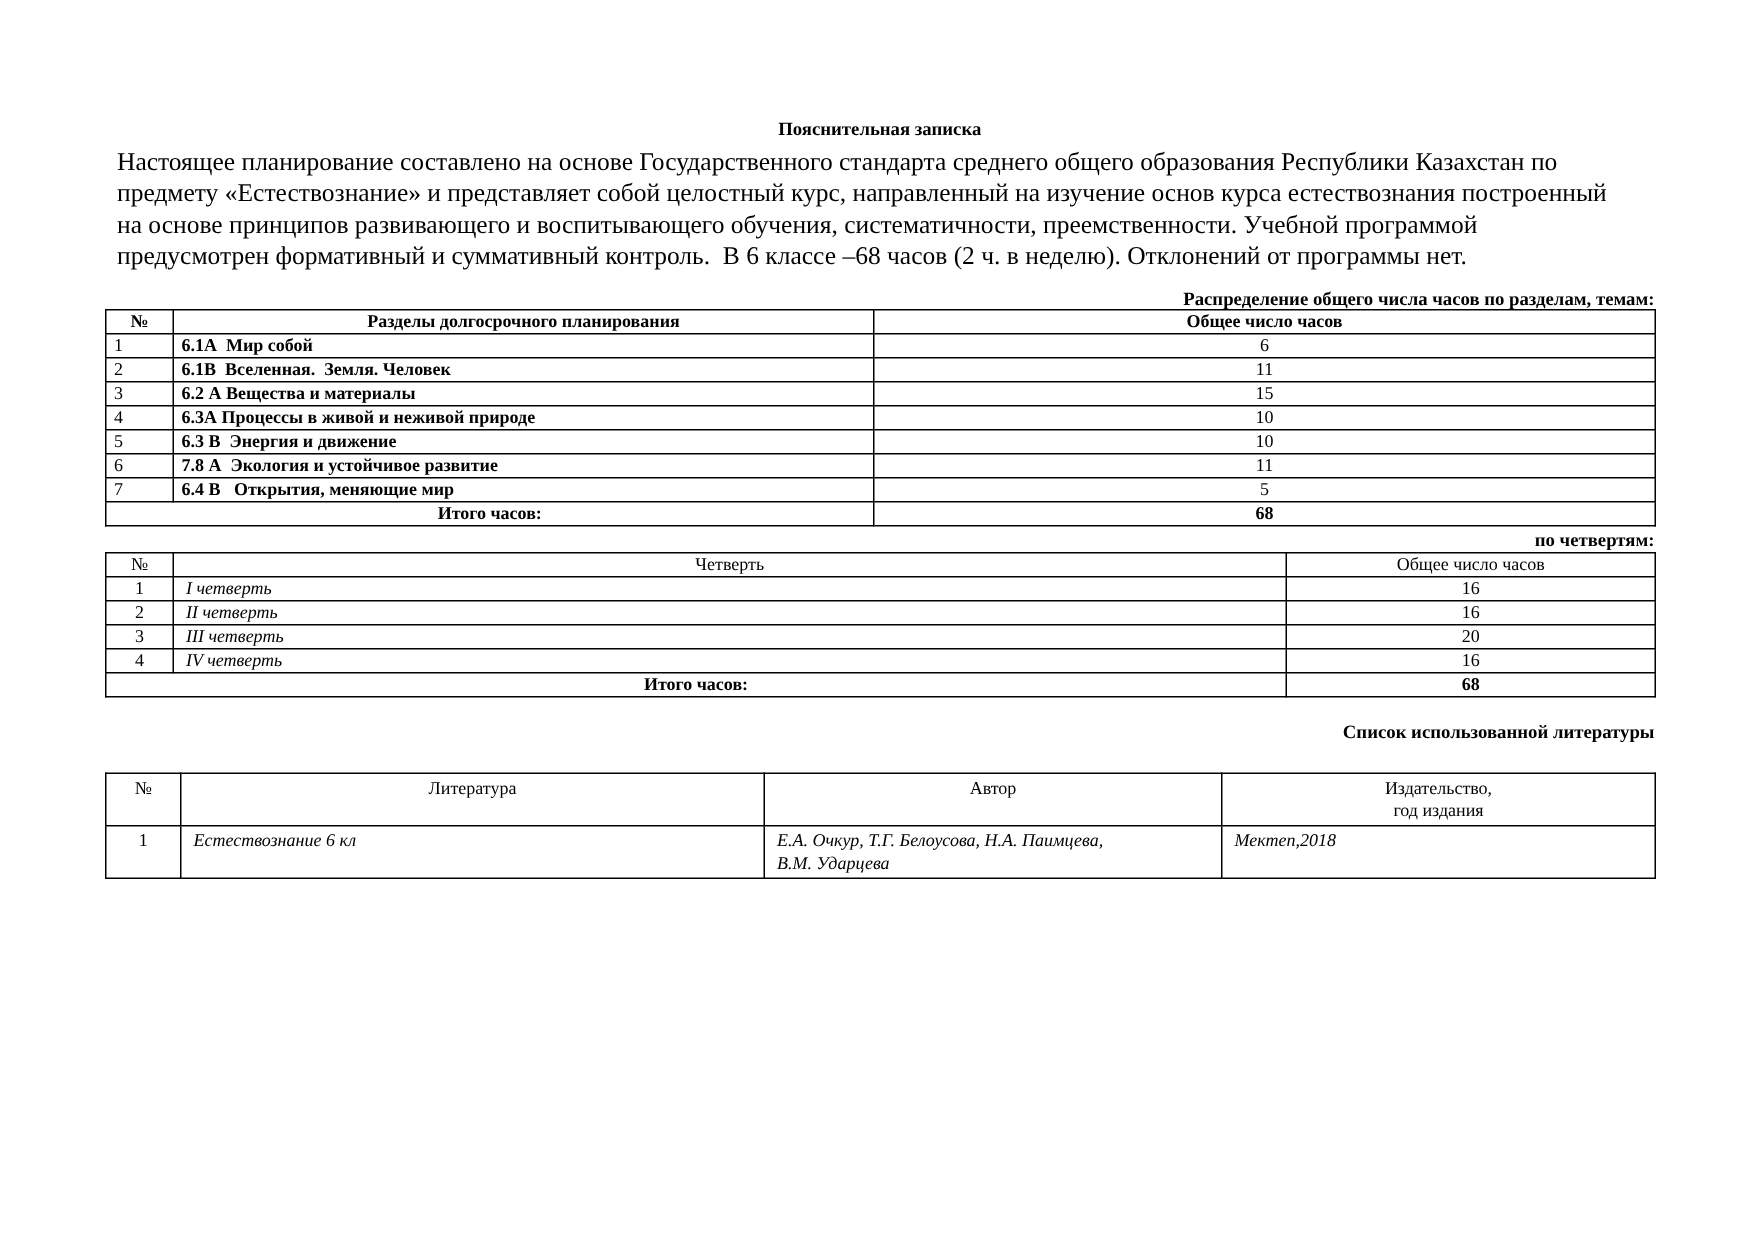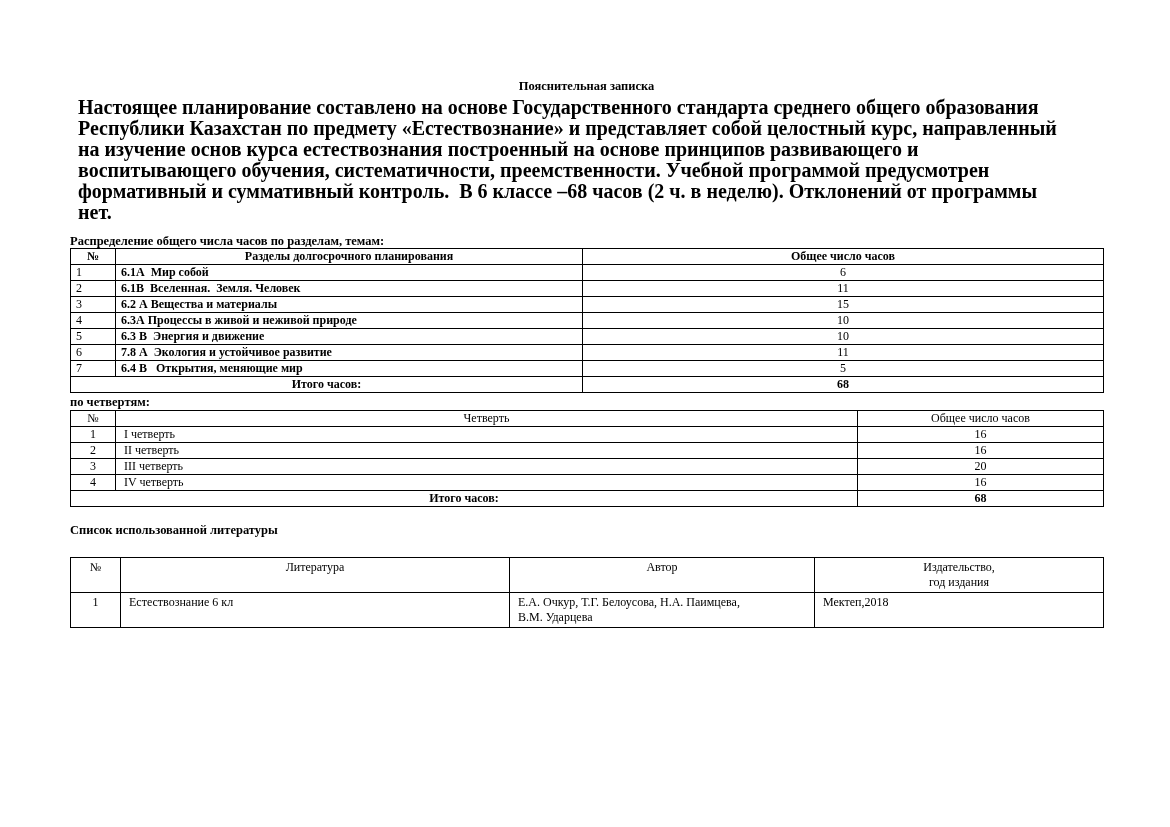--- a/index.html
+++ b/index.html
@@ -16,28 +16,27 @@
   }
   .content { width: 1033px; margin-left: 70px; }
   .doc-title {
     text-align: center;
     font-weight: bold;
     font-size: 12.5px;
     line-height: 15px;
   }
   .intro {
     margin: 3px 28px 0 8px;
-    font-size: 20px;
+    font-size: 17px;
     line-height: 21px;
     white-space: pre-wrap;
     text-align: left;
-    font-weight: bold;
   }
   .tbl-heading {
-    text-align: left;
+    text-align: right;
     font-weight: bold;
     font-size: 12.5px;
     line-height: 14px;
   }
   .h-dist { margin-top: 11px; margin-bottom: 0; }
   .h-quarters { margin-top: 2px; margin-bottom: 1px; }
   .h-lit { margin-top: 16px; margin-bottom: 20px; font-family: Liberation Serif, serif; }
   table {
     border-collapse: collapse;
     table-layout: fixed;
@@ -50,21 +49,21 @@
     line-height: 15px;
     height: 16px;
     white-space: pre-wrap;
     overflow: hidden;
     box-sizing: border-box;
   }
   .t3 td { vertical-align: top; padding-top: 2px; padding-bottom: 2px; }
   .bold { font-weight: bold; }
   .c-center { text-align: center; }
   .c-left { text-align: left; }
-  .pad8 { padding-left: 8px; }
+  .pad8 { padding-left: 8px; font-style: italic; }
 </style>
 </head>
 <body>
 
 <div class="page">
   <div class="content">
 
     <div class="doc-title">Пояснительная записка</div>
 
     <p class="intro">Настоящее планирование составлено на основе Государственного стандарта среднего общего образования Республики Казахстан по предмету «Естествознание» и представляет собой целостный курс, направленный на изучение основ курса естествознания построенный на основе принципов развивающего и воспитывающего обучения, систематичности, преемственности. Учебной программой предусмотрен формативный и суммативный контроль.  В 6 классе –68 часов (2 ч. в неделю). Отклонений от программы нет.</p>

